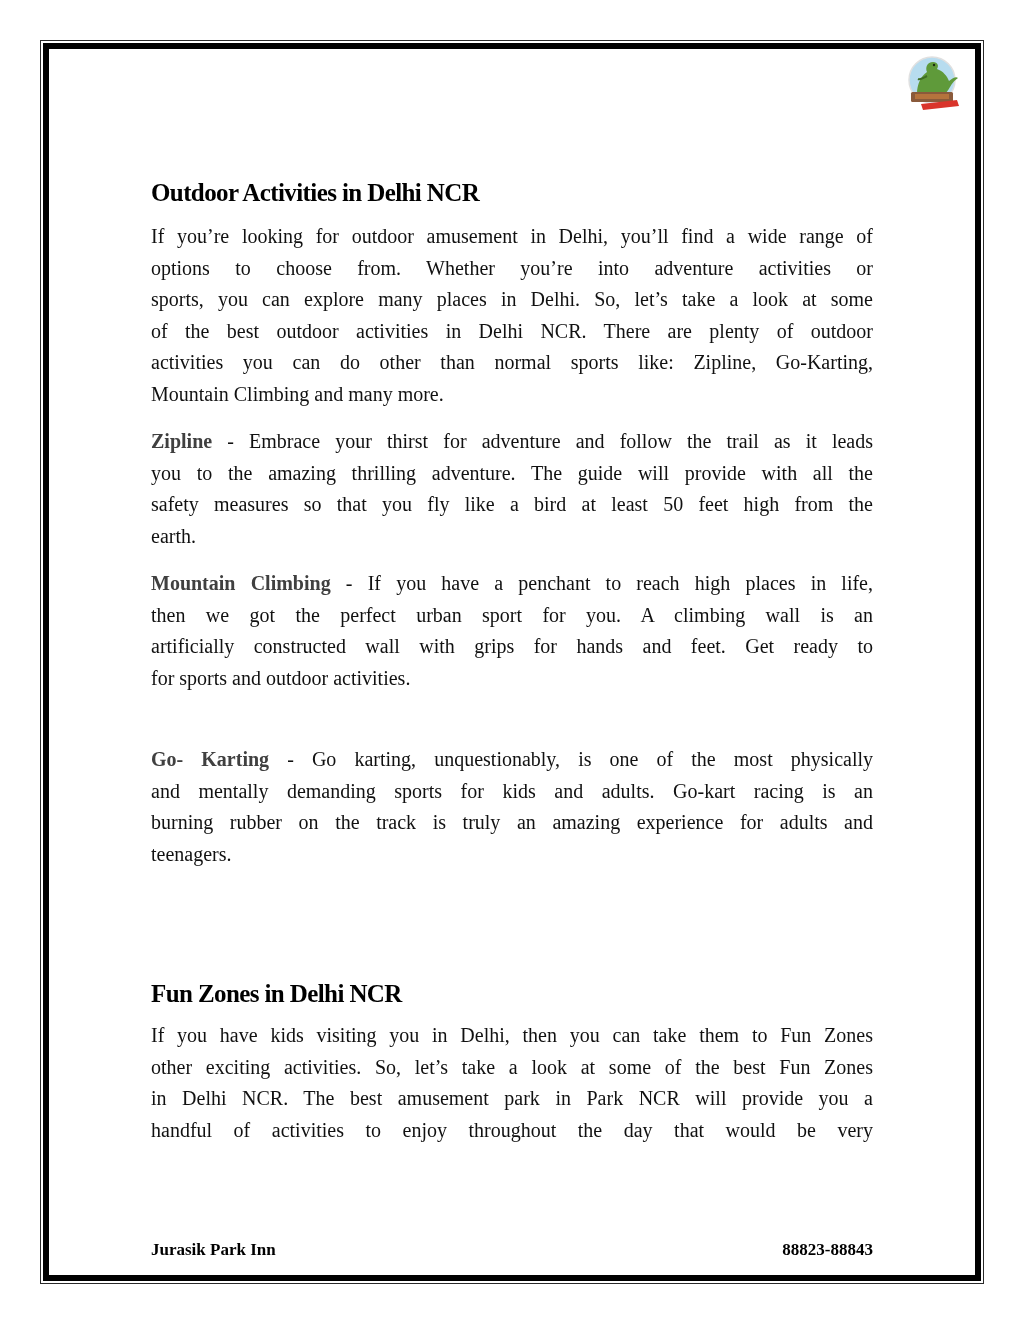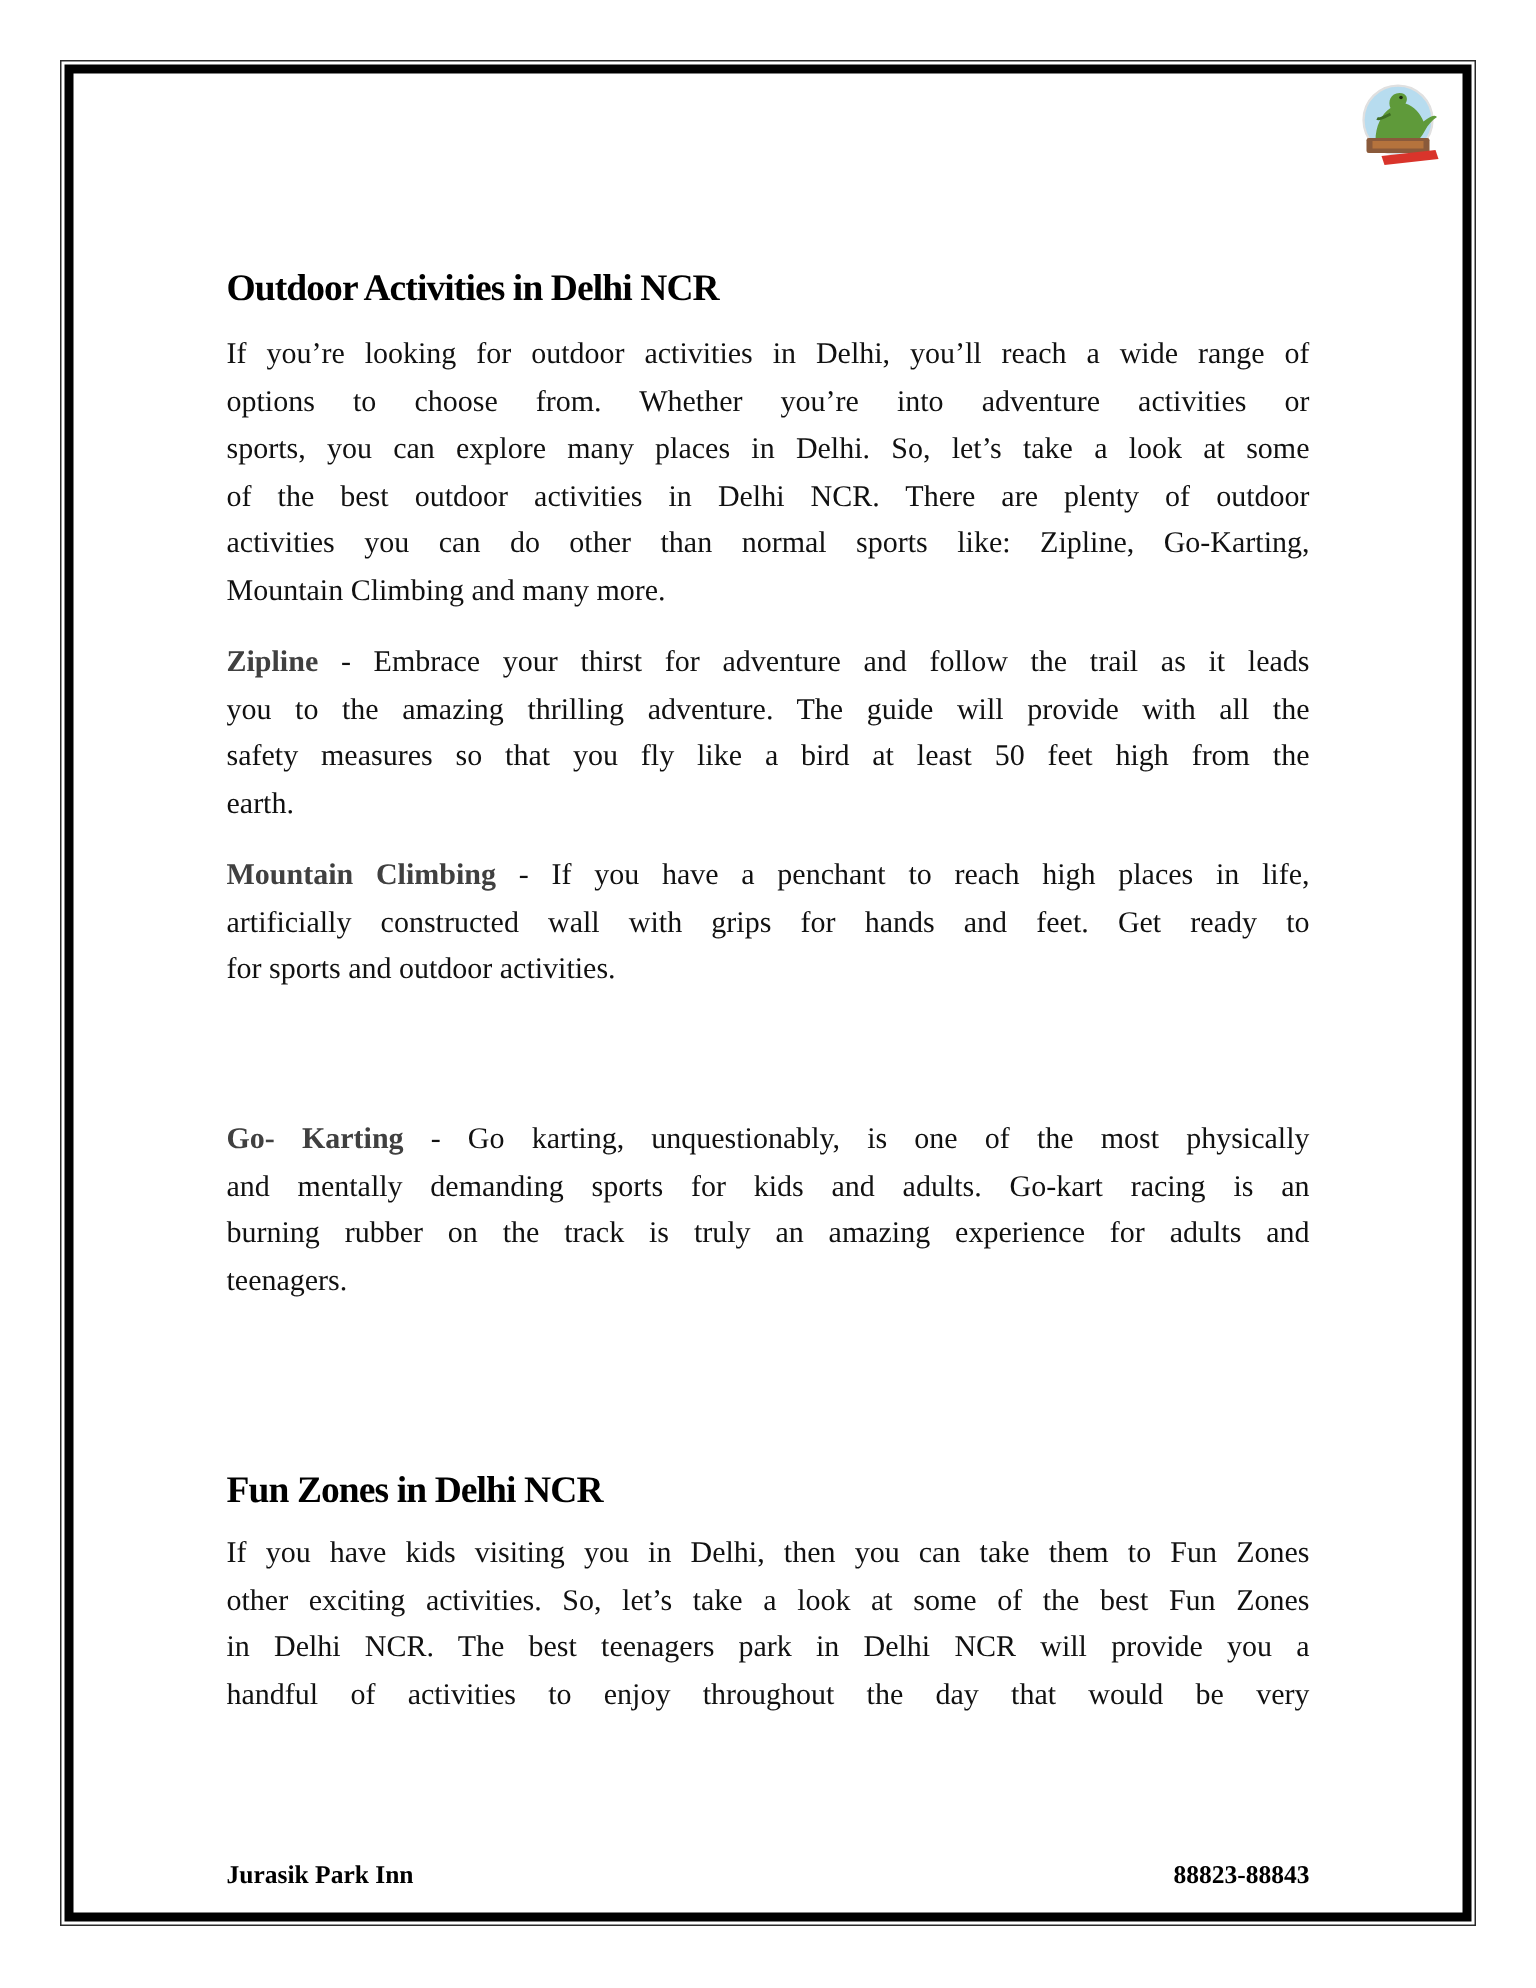--- a/index.html
+++ b/index.html
@@ -46,53 +46,54 @@
   <path d="M24 22 C20 24 17 26 15 25" stroke="#3f6e24" stroke-width="2" fill="none"></path>
   <circle cx="31" cy="11" r="1.2" fill="#1b2a10"></circle>
   <rect x="8" y="38" width="42" height="10" rx="1.5" fill="#8a5a3b"></rect>
   <rect x="12" y="40" width="34" height="5" fill="#b5733d"></rect>
   <path d="M18 50 L54 46 L56 52 L20 56 Z" fill="#d9342b"></path>
 </svg>
 
 <h1 class="heading" style="top:179px;">Outdoor Activities in Delhi NCR</h1>
 
 <div class="para" style="top:221px;">
-  <span class="line">If you’re looking for outdoor activities in Delhi, you’ll reach a wide range of</span>
+  <span class="line">If you’re looking for outdoor amusement in Delhi, you’ll find a wide range of</span>
   <span class="line">options to choose from. Whether you’re into adventure activities or</span>
   <span class="line">sports, you can explore many places in Delhi. So, let’s take a look at some</span>
   <span class="line">of the best outdoor activities in Delhi NCR. There are plenty of outdoor</span>
   <span class="line">activities you can do other than normal sports like: Zipline, Go-Karting,</span>
   <span class="line last">Mountain Climbing and many more.</span>
 </div>
 
 <div class="para" style="top:426px;">
   <span class="line"><span class="term">Zipline</span><span> - Embrace your thirst for adventure and follow the trail as it leads</span></span>
   <span class="line">you to the amazing thrilling adventure. The guide will provide with all the</span>
   <span class="line">safety measures so that you fly like a bird at least 50 feet high from the</span>
   <span class="line last">earth.</span>
 </div>
 
 <div class="para" style="top:568px;">
   <span class="line"><span class="term">Mountain Climbing</span><span> - If you have a penchant to reach high places in life,</span></span>
+  <span class="line">then we got the perfect urban sport for you. A climbing wall is an</span>
   <span class="line">artificially constructed wall with grips for hands and feet. Get ready to</span>
   <span class="line last">for sports and outdoor activities.</span>
 </div>
 
 <div class="para" style="top:744px;">
   <span class="line"><span class="term">Go- Karting</span><span> - Go karting, unquestionably, is one of the most physically</span></span>
   <span class="line">and mentally demanding sports for kids and adults. Go-kart racing is an</span>
   <span class="line">burning rubber on the track is truly an amazing experience for adults and</span>
   <span class="line last">teenagers.</span>
 </div>
 
 <h1 class="heading" style="top:980px;">Fun Zones in Delhi NCR</h1>
 
 <div class="para" style="top:1020px;">
   <span class="line">If you have kids visiting you in Delhi, then you can take them to Fun Zones</span>
   <span class="line">other exciting activities. So, let’s take a look at some of the best Fun Zones</span>
-  <span class="line">in Delhi NCR. The best teenagers park in Delhi NCR will provide you a</span>
+  <span class="line">in Delhi NCR. The best amusement park in Park NCR will provide you a</span>
   <span class="line">handful of activities to enjoy throughout the day that would be very</span>
 </div>
 
 <div class="footer">
   <span>Jurasik Park Inn</span>
   <span>88823-88843</span>
 </div>
 
 </body></html>

